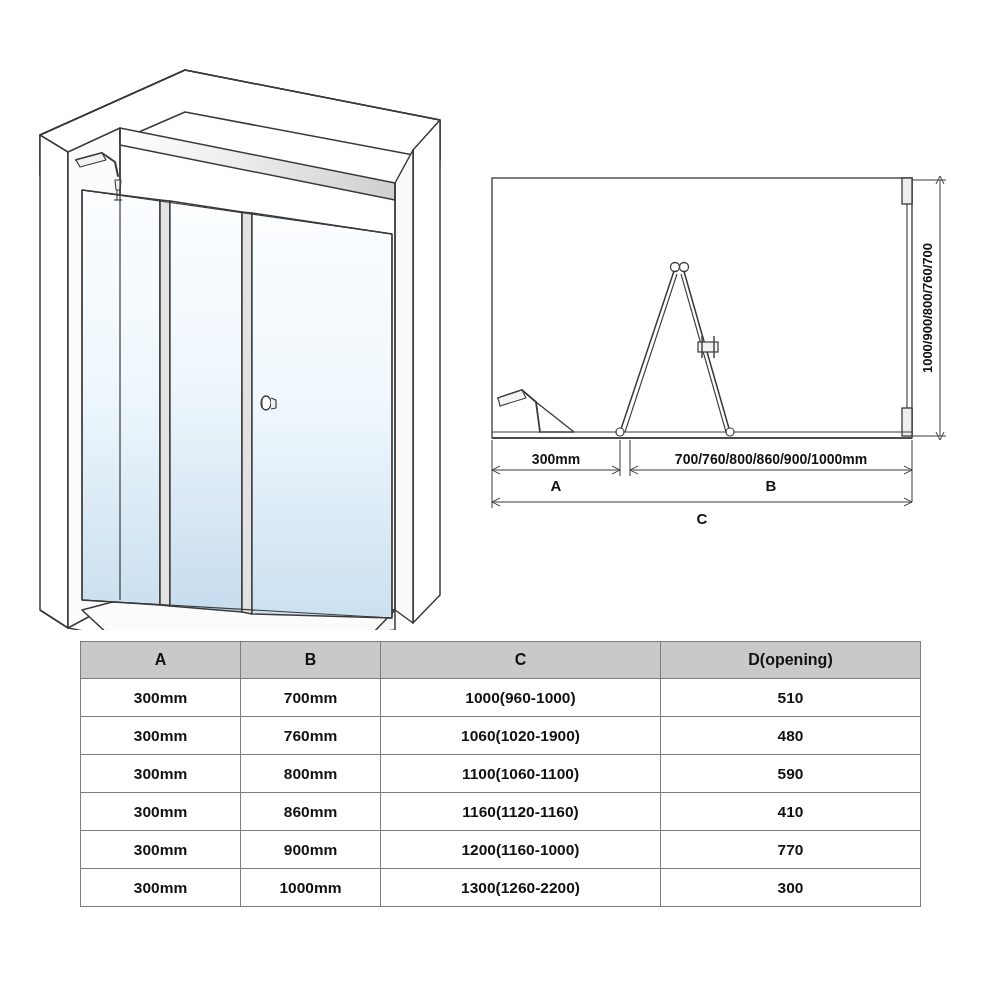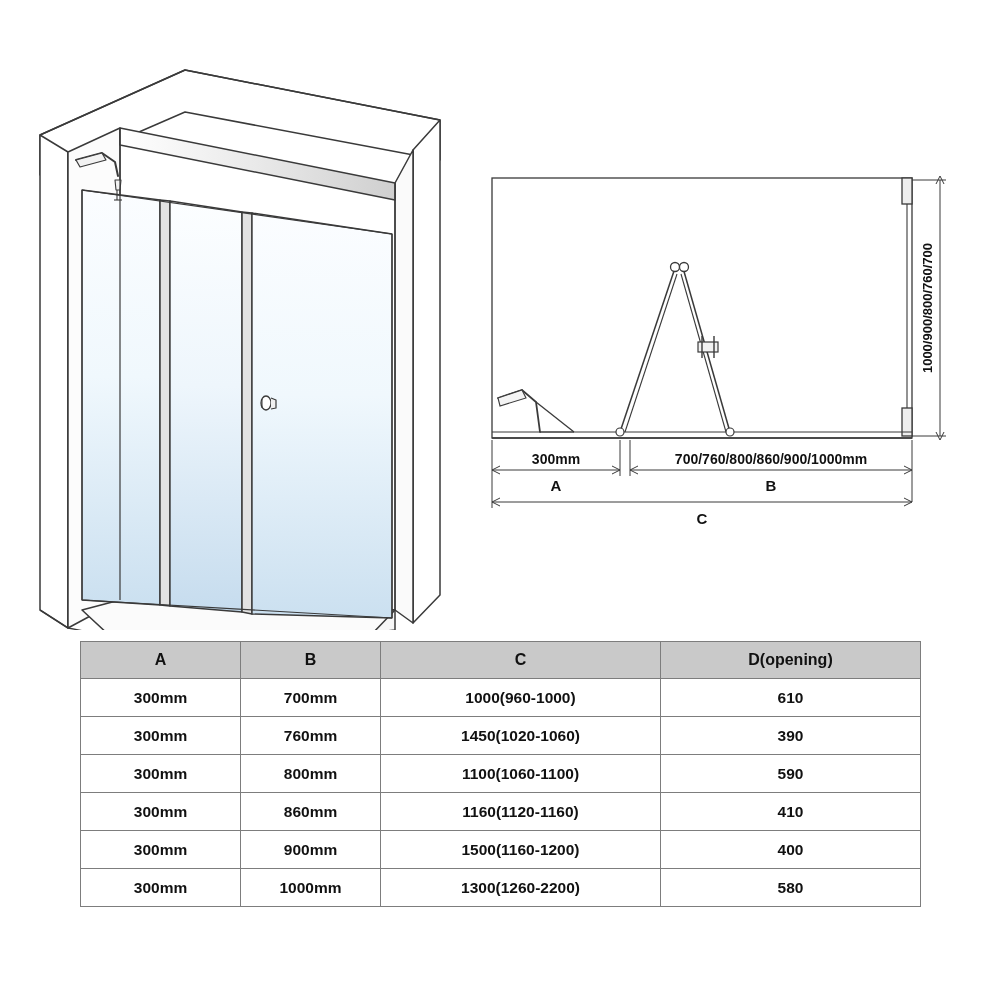--- a/index.html
+++ b/index.html
@@ -257,49 +257,49 @@
           <th>B</th>
           <th>C</th>
           <th>D(opening)</th>
         </tr>
       </thead>
       <tbody>
         <tr>
           <td>300mm</td>
           <td>700mm</td>
           <td>1000(960-1000)</td>
-          <td>610</td>
+          <td>510</td>
         </tr>
         <tr>
           <td>300mm</td>
           <td>760mm</td>
-          <td>1450(1020-1060)</td>
-          <td>390</td>
+          <td>1060(1020-1900)</td>
+          <td>480</td>
         </tr>
         <tr>
           <td>300mm</td>
           <td>800mm</td>
           <td>1100(1060-1100)</td>
           <td>590</td>
         </tr>
         <tr>
           <td>300mm</td>
           <td>860mm</td>
           <td>1160(1120-1160)</td>
           <td>410</td>
         </tr>
         <tr>
           <td>300mm</td>
           <td>900mm</td>
-          <td>1500(1160-1200)</td>
-          <td>400</td>
+          <td>1200(1160-1000)</td>
+          <td>770</td>
         </tr>
         <tr>
           <td>300mm</td>
           <td>1000mm</td>
           <td>1300(1260-2200)</td>
-          <td>580</td>
+          <td>300</td>
         </tr>
       </tbody>
     </table>
   </div>
 
 </div>
 
 </body></html>

